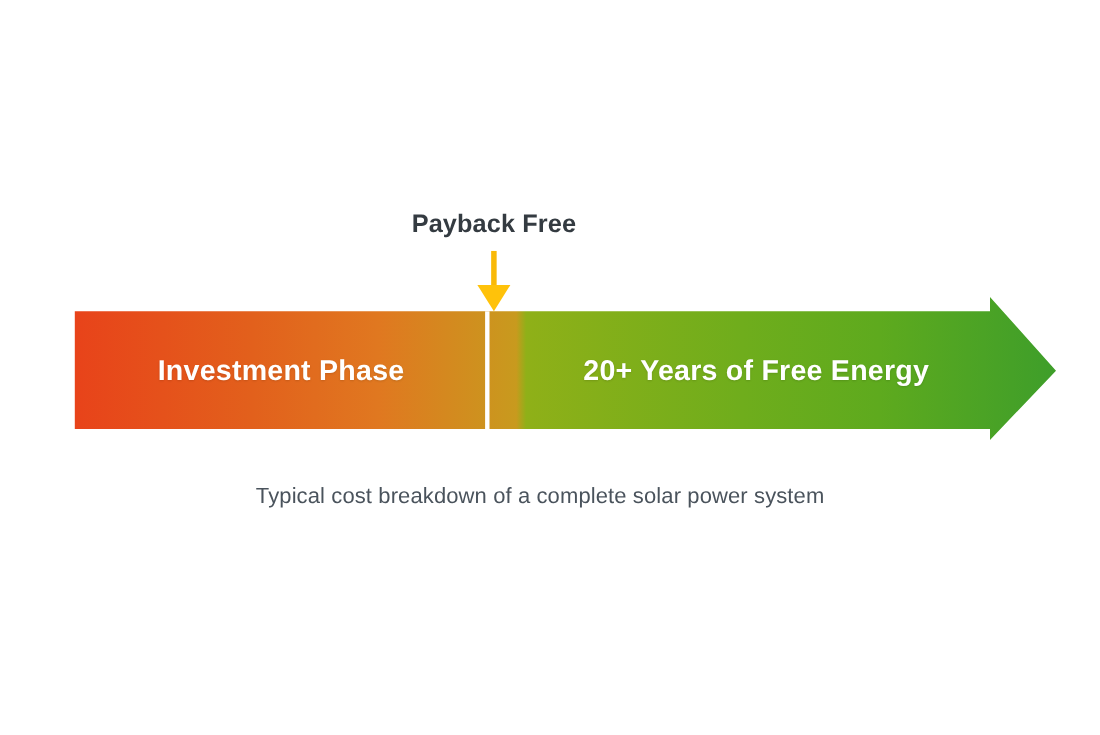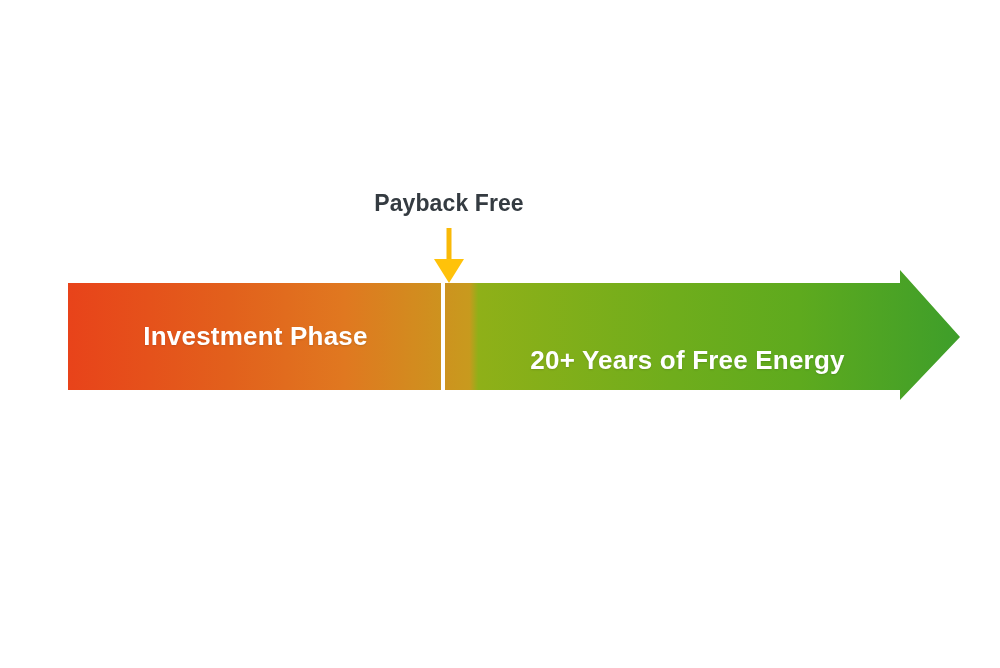--- a/index.html
+++ b/index.html
@@ -62,21 +62,21 @@
     justify-content: center;
     font-size: 26px;
     font-weight: bold;
     color: #ffffff;
     letter-spacing: 0.2px;
     white-space: nowrap;
     text-shadow: 0 1px 2px rgba(0,0,0,0.13);
     pointer-events: none;
   }
   .band-label.left  { left: 68px;  width: 375px; }
-  .band-label.right { left: 445px; width: 485px; margin-top: 24px; }
+  .band-label.right { left: 445px; width: 485px; }
 
   
   .caption {
     position: absolute;
     left: 0;
     top: 440px;
     width: 982px;           
     text-align: center;
     font-size: 20px;
     font-weight: normal;
@@ -117,14 +117,15 @@
       <path d="M 8,21 L 840,21 L 840,8 L 900,75 L 840,138 L 840,128 L 8,128 Z" fill="url(#bandGrad)"></path>
 
       <rect x="381" y="21" width="4" height="107" fill="#FFFFFF"></rect>
     </svg>
   </div>
 
   <div class="band-label left" style="color: rgb(255, 255, 255);">Investment Phase</div>
 
   <div class="band-label right" style="color: rgb(255, 255, 255);">20+ Years of Free Energy</div>
 
+  <div class="caption" style="color: rgb(74, 83, 92);">Typical cost breakdown of a complete solar power system</div>
 
 </div>
 
 </body></html>

